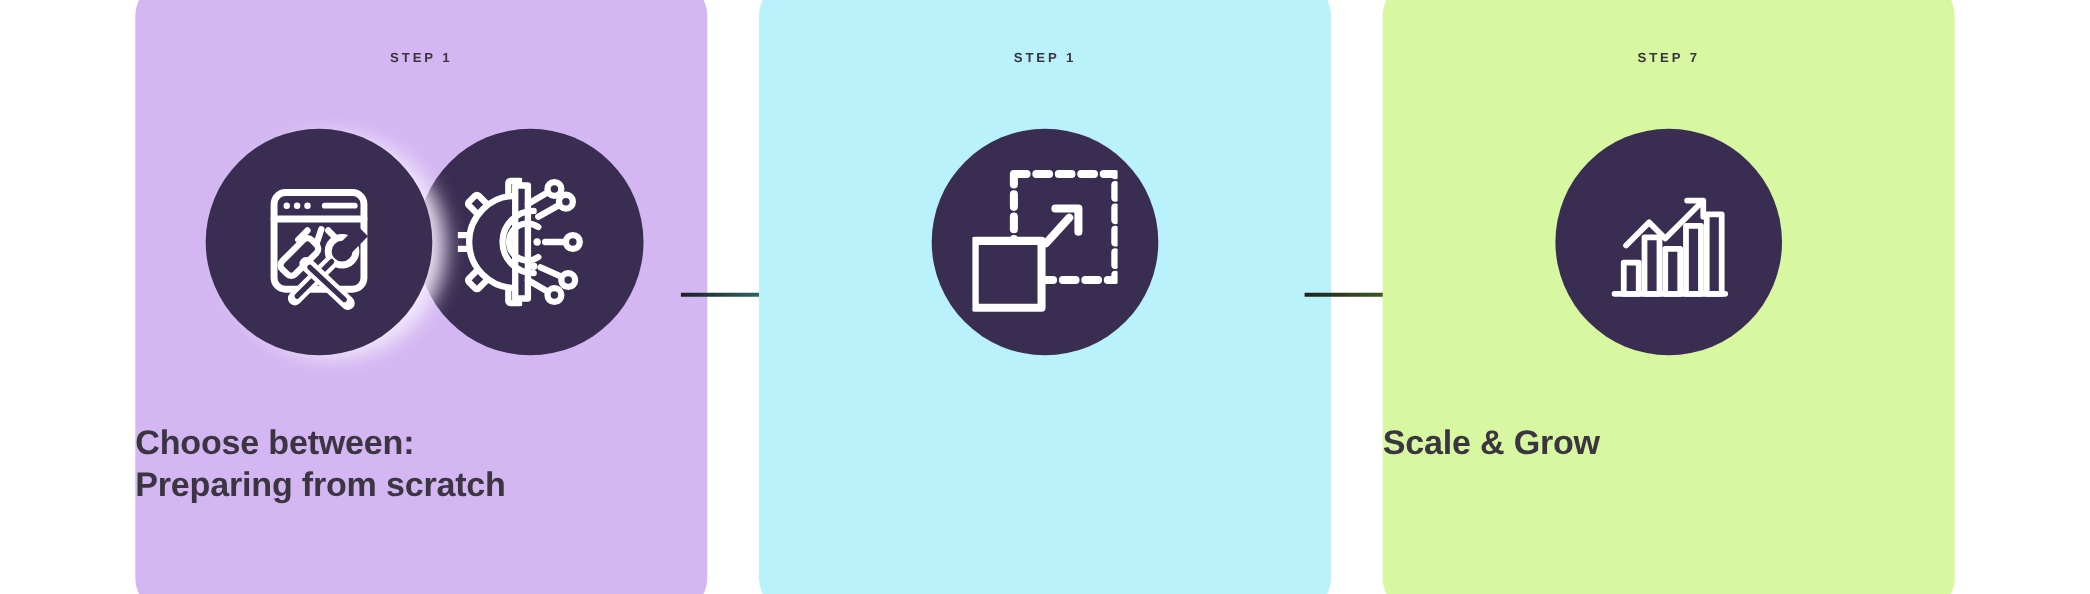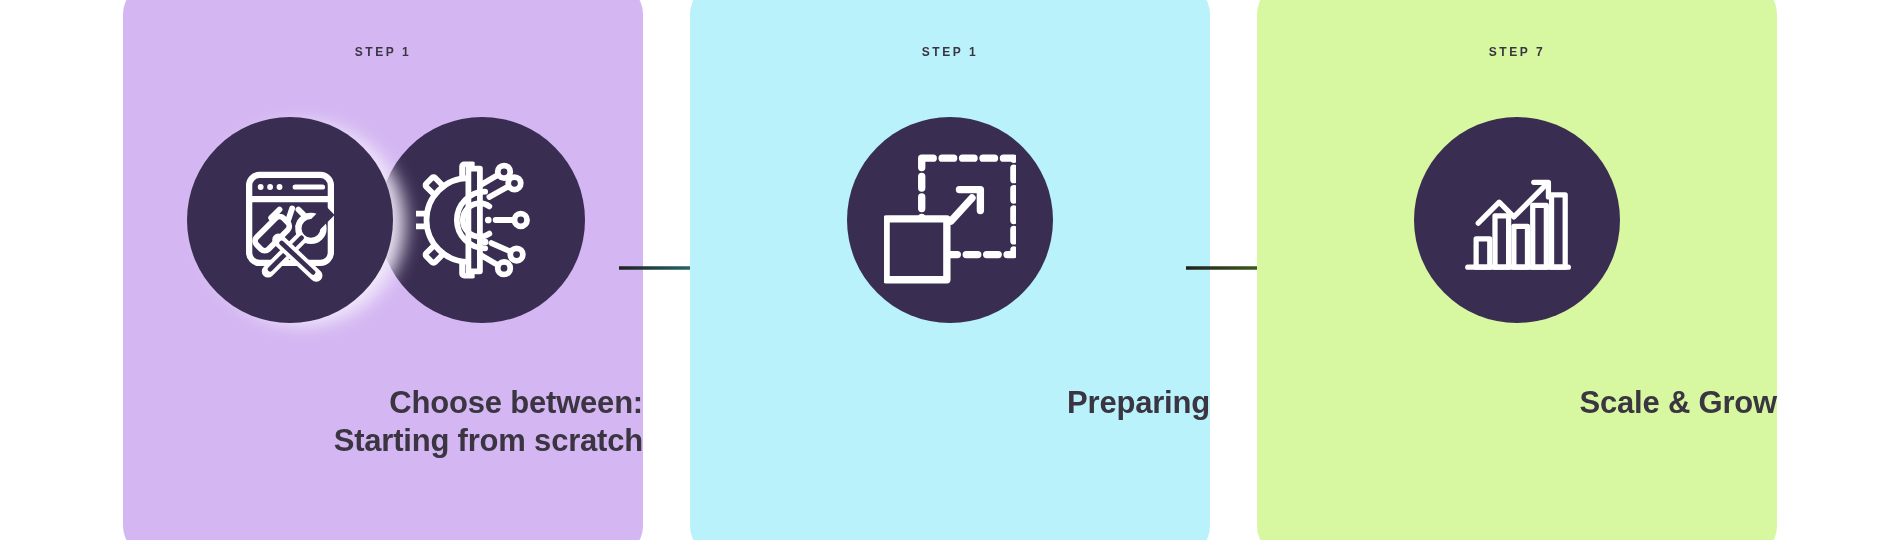--- a/index.html
+++ b/index.html
@@ -55,21 +55,21 @@
   .icon .wt  { stroke: #ffffff; fill: none; stroke-linecap: round; stroke-linejoin: round; }
   .icon .wf  { fill: #ffffff; stroke: none; }
   .icon .df  { fill: var(--circle); }
   .icon .dln { stroke: var(--circle); fill: none; stroke-linecap: round; }
 
   .caption {
     position: absolute;
     top: 400px;
     left: 0;
     width: 100%;
-    text-align: right;
+    text-align: left;
     font-size: 31px;
     line-height: 38px;
     font-weight: 700;
     letter-spacing: -0.2px;
     color: var(--text);
   }
 
   .arrow { position: absolute; top: 252px; width: 100px; height: 32px; }
   .arrow-1 { left: 617px; }
   .arrow-2 { left: 1184px; }
@@ -147,21 +147,21 @@
           <circle cx="96" cy="96" r="6"></circle>
           <circle cx="84" cy="109" r="6"></circle>
         </g>
         <circle class="wf" cx="69" cy="63" r="3.2"></circle>
         <circle class="wf" cx="66" cy="84" r="3.2"></circle>
       </svg>
     </div>
 
     <div class="caption">
       <div>Choose between:</div>
-      <div>Starting from scratch</div>
+      <div>Preparing from scratch</div>
     </div>
   </section>
 
   <svg class="arrow arrow-1" viewBox="0 0 100 32">
     <defs>
       <linearGradient id="grad-a1" gradientUnits="userSpaceOnUse" x1="0" y1="16" x2="100" y2="16">
         <stop offset="0" style="stop-color: var(--arrow-base)"></stop>
         <stop offset="1" style="stop-color: var(--arrow1)"></stop>
       </linearGradient>
     </defs>
@@ -175,21 +175,20 @@
     <div class="circle circle-single">
       <svg class="icon" viewBox="0 0 126 126">
         <rect class="wt" x="36" y="4" width="88" height="92" stroke-width="7" stroke-linecap="butt" stroke-dasharray="11 8.5"></rect>
         <line class="wt" x1="64" y1="64" x2="84" y2="42" stroke-width="7"></line>
         <path class="wt" d="M 72,34 L 92,34 L 92,54" stroke-width="7" stroke-linejoin="miter" stroke-linecap="butt"></path>
         <rect class="wt df" x="2" y="62" width="58" height="58" stroke-width="7"></rect>
       </svg>
     </div>
 
     <div class="caption">
-      <div>Preparing</div>
     </div>
   </section>
 
   <svg class="arrow arrow-2" viewBox="0 0 100 32">
     <defs>
       <linearGradient id="grad-a2" gradientUnits="userSpaceOnUse" x1="0" y1="16" x2="100" y2="16">
         <stop offset="0" style="stop-color: var(--arrow-base)"></stop>
         <stop offset="1" style="stop-color: var(--arrow2)"></stop>
       </linearGradient>
     </defs>

